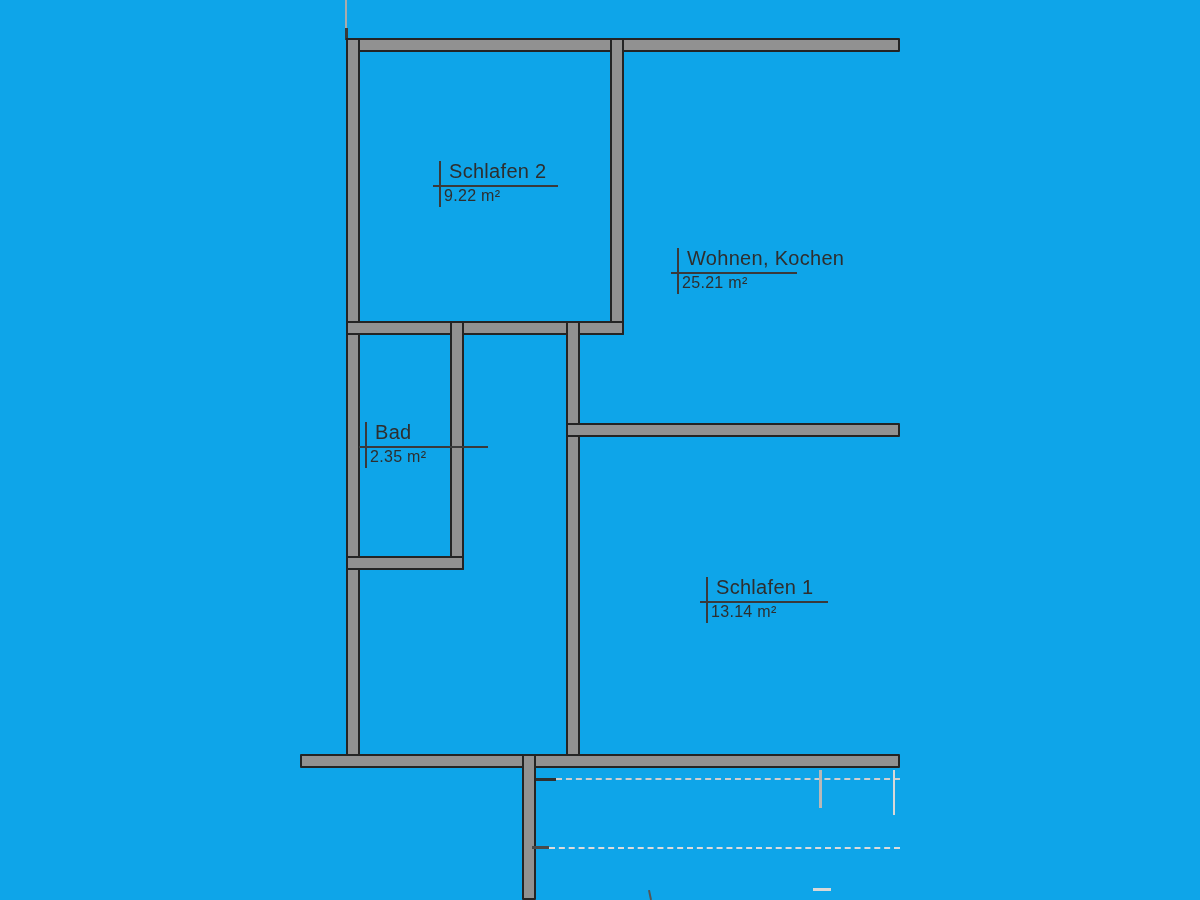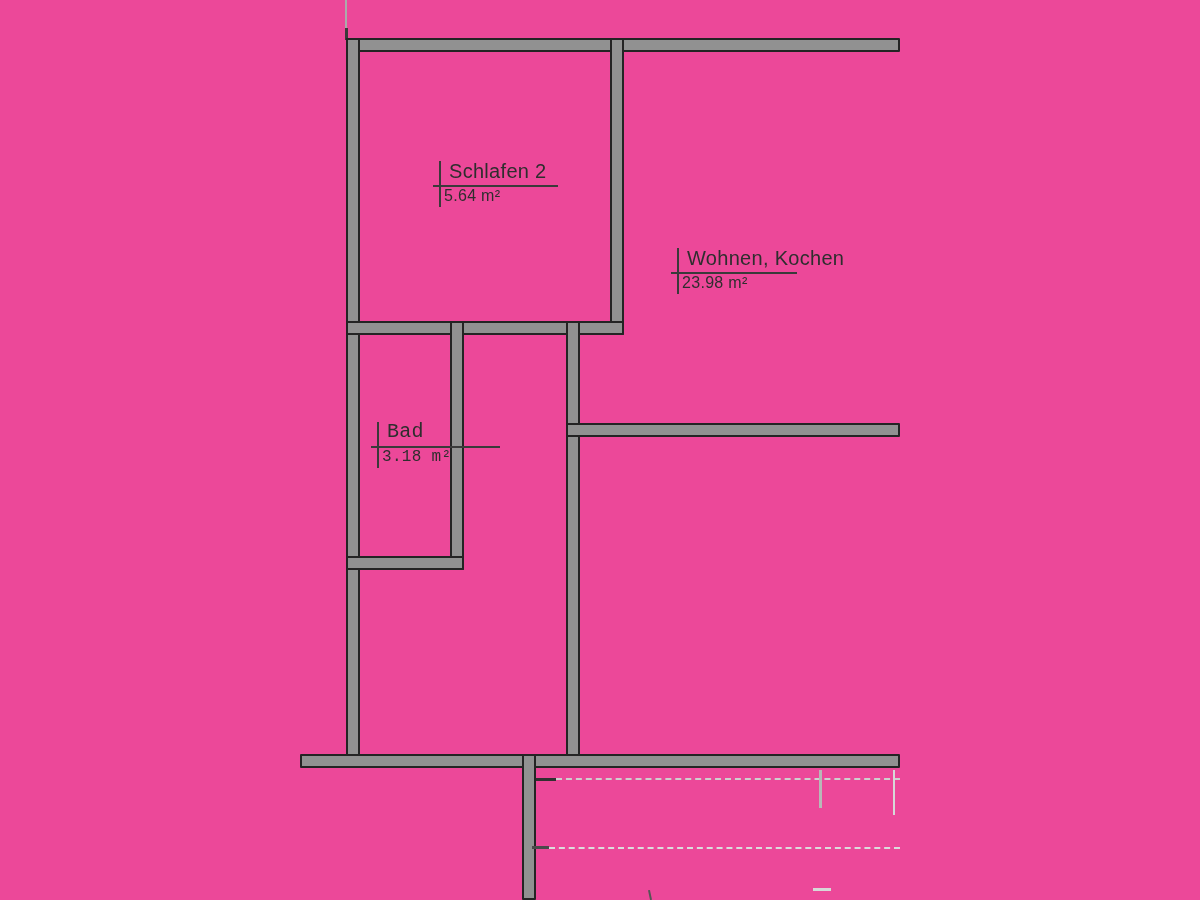--- a/index.html
+++ b/index.html
@@ -5,21 +5,21 @@
   html, body {
     margin: 0;
     padding: 0;
     background: #ffffff;
     font-family: "Liberation Sans", sans-serif;
   }
   #canvas {
     position: relative;
     width: 1200px;
     height: 900px;
-    background: #ec4899;
+    background: #0ea5e9;
     overflow: hidden;
   }
   
   .wall {
     position: absolute;
     background: #919191;
     border: 2px solid #242424;
     box-sizing: border-box;
     border-radius: 1px;
   }
@@ -116,33 +116,39 @@
   <div class="faint-dash" style="left:549px; top:847px; width:351px; border-top-color:#dcdcdc;"></div>
   <div class="faint-mark" style="left:819px; top:770px; width:3px; height:38px; background:#b8b8b8;"></div>
   <div class="faint-mark" style="left:893px; top:770px; width:2px; height:45px;"></div>
   <div class="tick" style="left:649px; top:890px; width:2px; height:10px; background:#555; transform:rotate(-12deg);"></div>
   <div class="faint-mark" style="left:813px; top:888px; width:18px; height:3px;"></div>
 
   <div class="room-label" style="left:433px; top:161px; width:125px;">
     <div class="vline"></div>
     <div class="hline"></div>
     <span class="room-name">Schlafen 2</span>
-    <span class="room-area">5.64 m²</span>
+    <span class="room-area">9.22 m²</span>
   </div>
 
   <div class="room-label" style="left:671px; top:248px; width:126px;text-decoration:underline;">
     <div class="vline"></div>
     <div class="hline"></div>
     <span class="room-name">Wohnen, Kochen</span>
-    <span class="room-area">23.98 m²</span>
+    <span class="room-area">25.21 m²</span>
   </div>
 
-  <div class="room-label" style="left:371px; top:422px; width:129px;font-family:Liberation Mono, monospace;">
+  <div class="room-label" style="left:359px; top:422px; width:129px;">
     <div class="vline"></div>
     <div class="hline"></div>
     <span class="room-name">Bad</span>
-    <span class="room-area">3.18 m²</span>
+    <span class="room-area">2.35 m²</span>
   </div>
 
+  <div class="room-label" style="left:700px; top:577px; width:128px;">
+    <div class="vline"></div>
+    <div class="hline"></div>
+    <span class="room-name">Schlafen 1</span>
+    <span class="room-area">13.14 m²</span>
+  </div>
 
 
 
 </div>
 
 </body></html>

